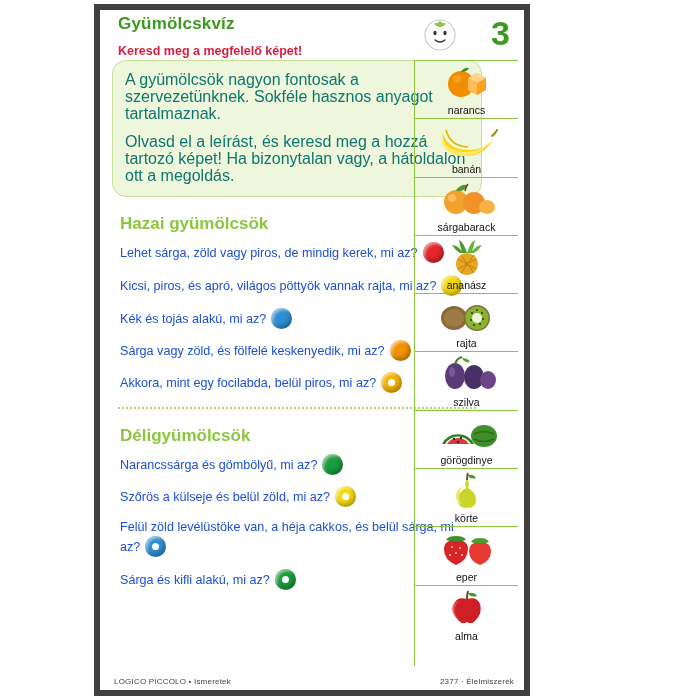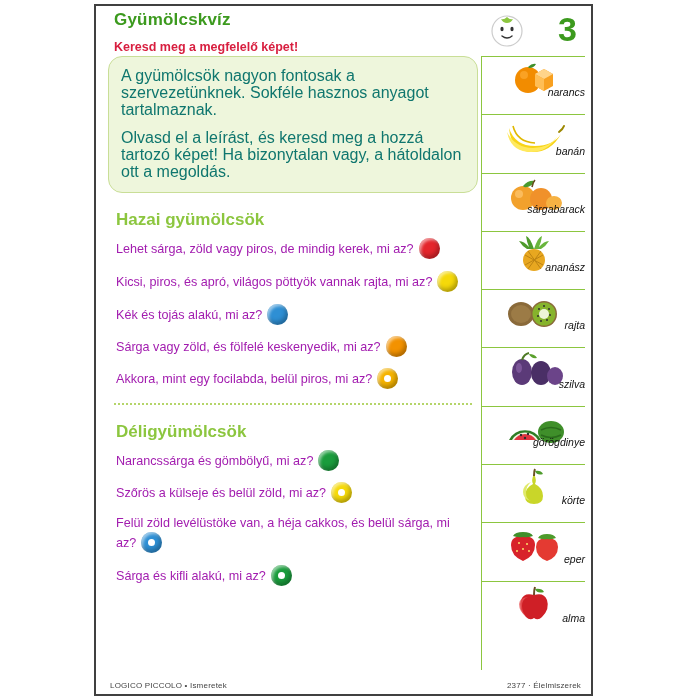--- a/index.html
+++ b/index.html
@@ -11,24 +11,24 @@
     width: 700px;
     height: 700px;
     font-family: "Liberation Sans", sans-serif;
     position: relative;
     overflow: hidden;
   }
   .card {
     position: absolute;
     left: 94px;
     top: 4px;
-    width: 499px;
+    width: 436px;
     height: 692px;
     background: #ffffff;
-    border: 2px solid #404040;
+    border: 6px solid #404040;
     box-sizing: border-box;
   }
   
   .header {
     position: absolute;
     left: 0;
     top: 0;
     width: 100%;
     height: 48px;
   }
@@ -94,21 +94,21 @@
 
   .section-title {
     color: #8cc63f;
     font-size: 17px;
     font-weight: bold;
     margin: 17px 0 8px 8px;
   }
   .qline {
     position: relative;
     font-size: 12.6px;
-    color: #a21caf;
+    color: #1d4ed8;
     line-height: 18px;
     margin: 0 0 12px 8px;
     padding-right: 6px;
   }
   .qline.tight { margin-bottom: 11px; }
   .dot {
     display: inline-block;
     width: 21px;
     height: 21px;
     border-radius: 50%;
@@ -149,25 +149,24 @@
   }
   .fruit-art {
     position: absolute;
     left: 0; right: 0; top: 3px;
     height: 36px;
     text-align: center;
   }
   .fruit-art svg { display: inline-block; }
   .fruit-label {
     position: absolute;
-    left: 0; right: 0; bottom: 16px;
-    text-align: right;
+    left: 0; right: 0; bottom: 2px;
+    text-align: center;
     font-size: 10.5px;
     color: #111111;
-    font-style: italic;
   }
   
   .footer-left {
     position: absolute;
     left: 14px;
     bottom: 4px;
     font-size: 8px;
     color: #444444;
     letter-spacing: .2px;
   }

